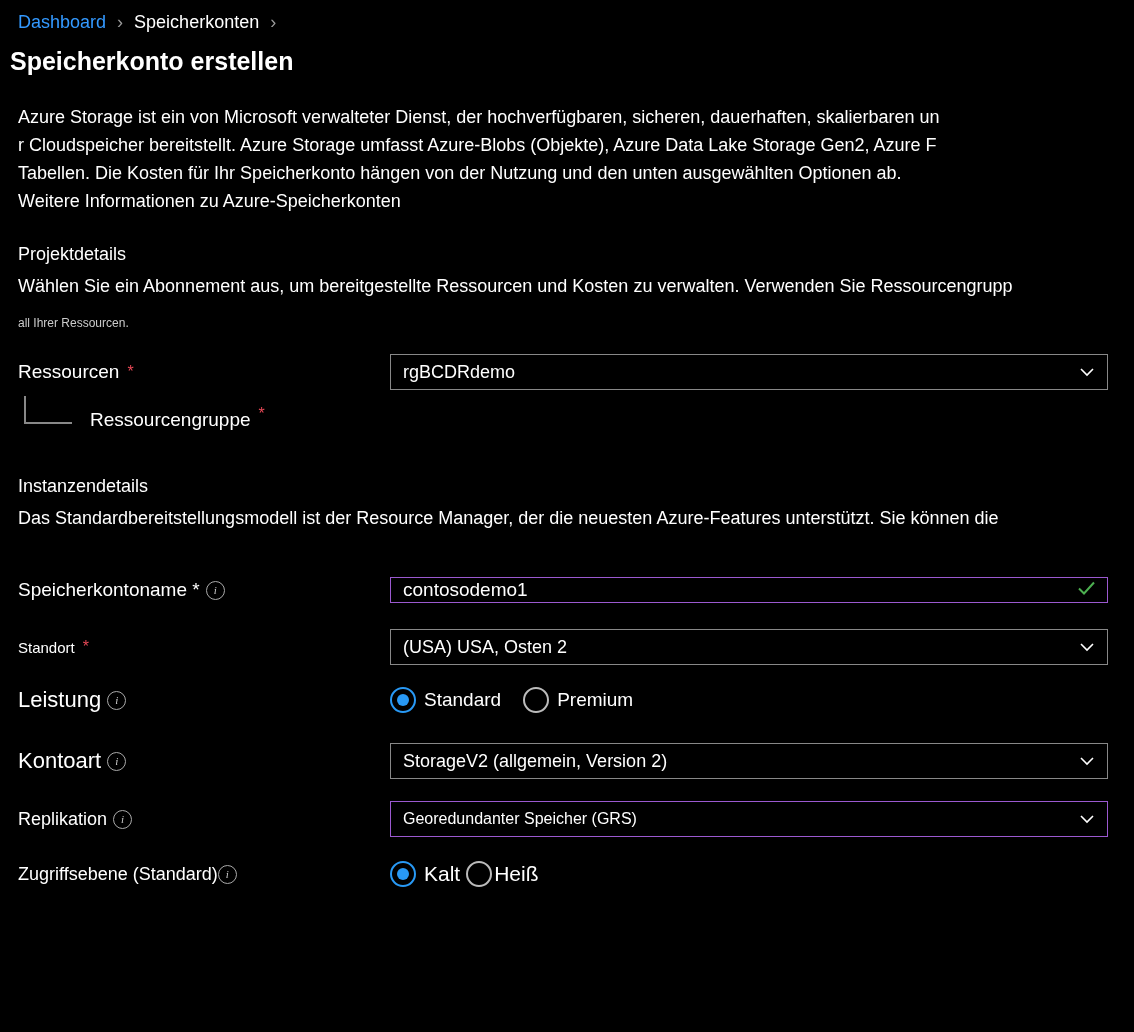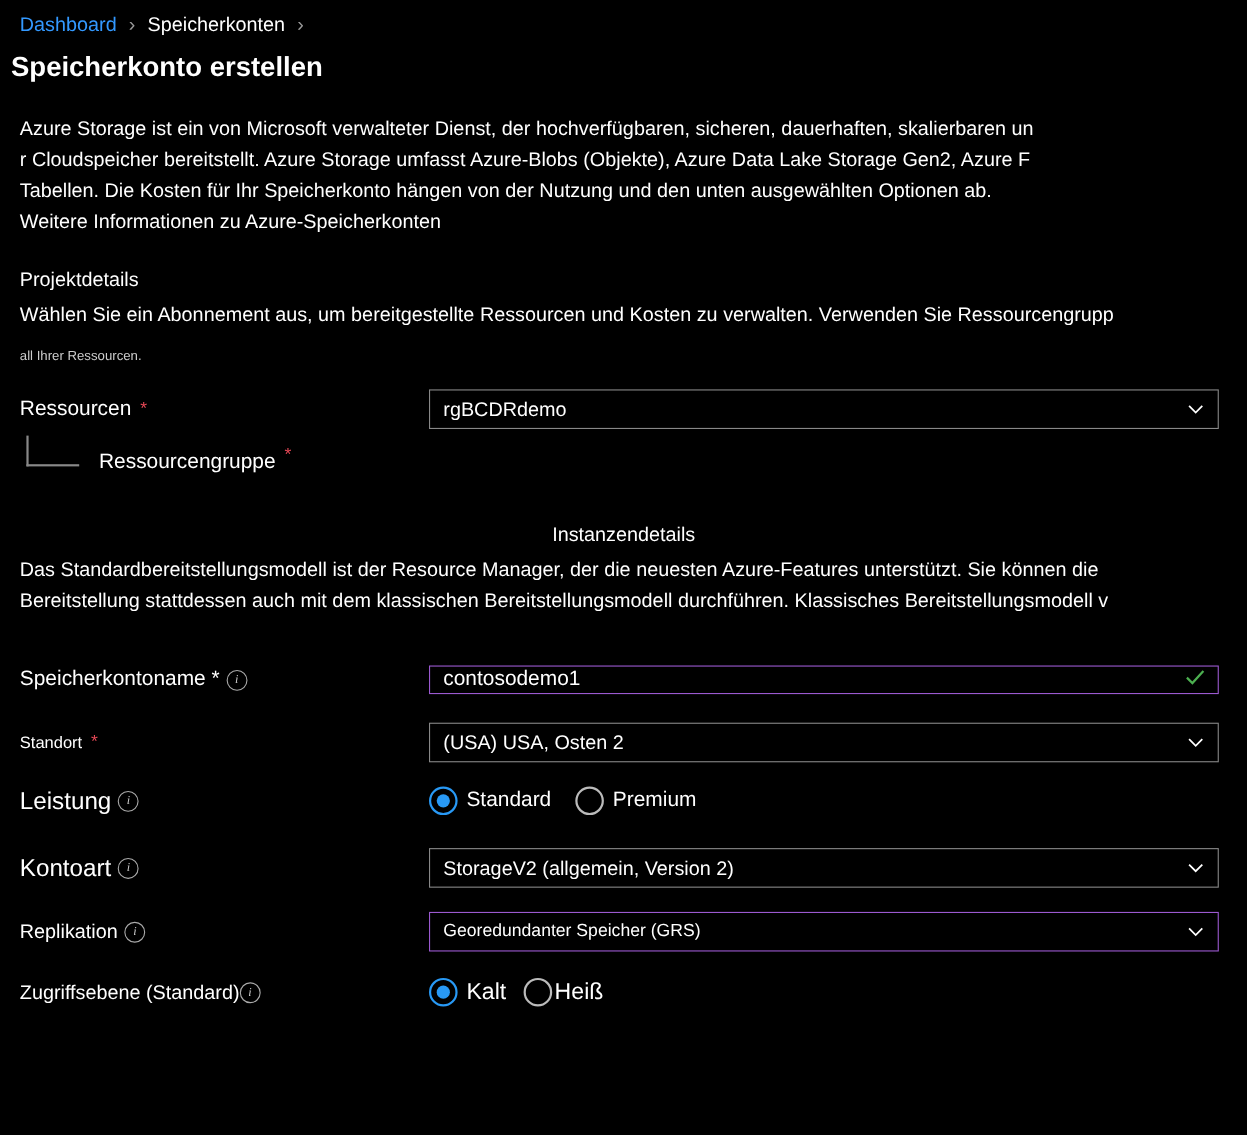--- a/index.html
+++ b/index.html
@@ -230,24 +230,23 @@
 </div>
 
 <div class="form-row" style="align-items:flex-start;">
   <div class="form-label" style="padding-top:4px;">
     <span class="indent-tree"></span>
     <span>Ressourcengruppe</span>
       <span class="req" style="position:relative;top:-6px;">*</span>
   </div>
 </div>
 
-<div class="section-heading" style="padding-top:36px;text-align:center;">Instanzendetails</div>
+<div class="section-heading" style="padding-top:36px;">Instanzendetails</div>
 <div class="desc-block">
   <span>Das Standardbereitstellungsmodell ist der Resource Manager, der die neuesten Azure-Features unterstützt. Sie können die</span><br>
-  <span>Bereitstellung stattdessen auch mit dem klassischen Bereitstellungsmodell durchführen. Klassisches Bereitstellungsmodell v</span>
 </div>
 
 <div class="spacer"></div>
 
 <div class="form-row">
   <div class="form-label">
     <span>Speicherkontoname *</span>
     <span class="info-icon">i</span>
   </div>
   <div class="form-control-wrap">
@@ -343,21 +342,21 @@
 </div>
 
 <div style="height:12px;"></div>
 
 <div class="form-row">
   <div class="form-label" style="font-size:18px;">
     <span>Zugriffsebene (Standard)</span>
     <span class="info-icon" style="margin-left:-6px;">i</span>
   </div>
   <div class="form-control-wrap">
-    <div class="radio-row" style="gap:16px;text-align:right;">
+    <div class="radio-row" style="gap:6px;text-align:right;">
       <div class="radio-item">
         <span class="radio-outer selected">
             <span class="radio-inner"></span>
           </span>
         <span style="font-size:21px;">Kalt</span>
       </div>
       <div class="radio-item" style="gap:2px;">
         <span class="radio-outer"></span>
         <span style="font-size:21px;">Heiß</span>
       </div>

